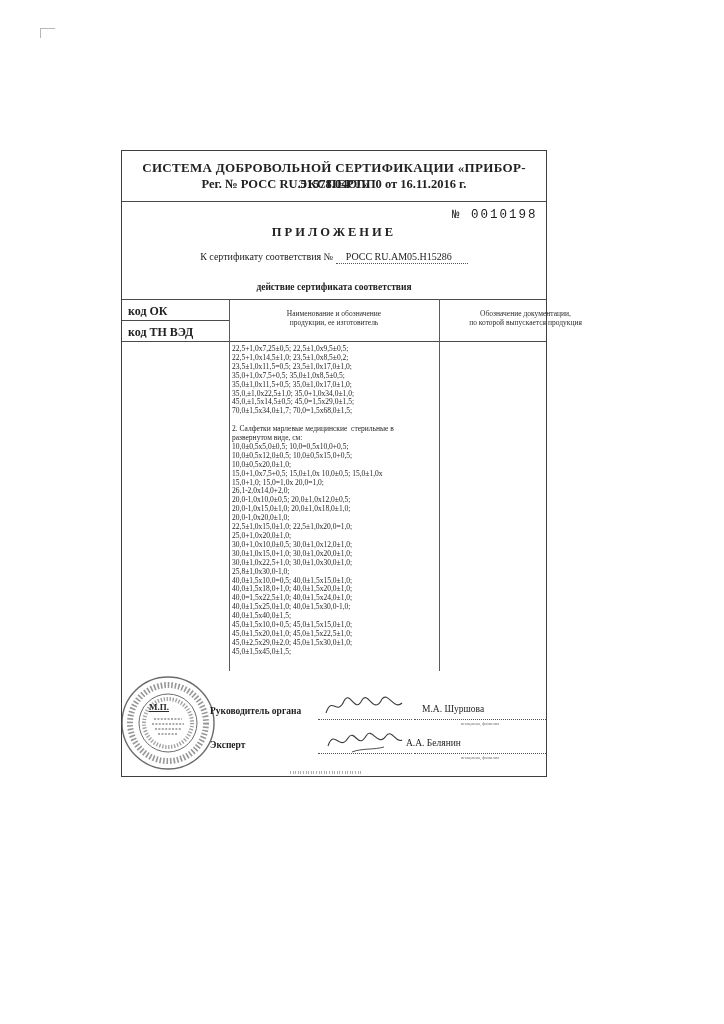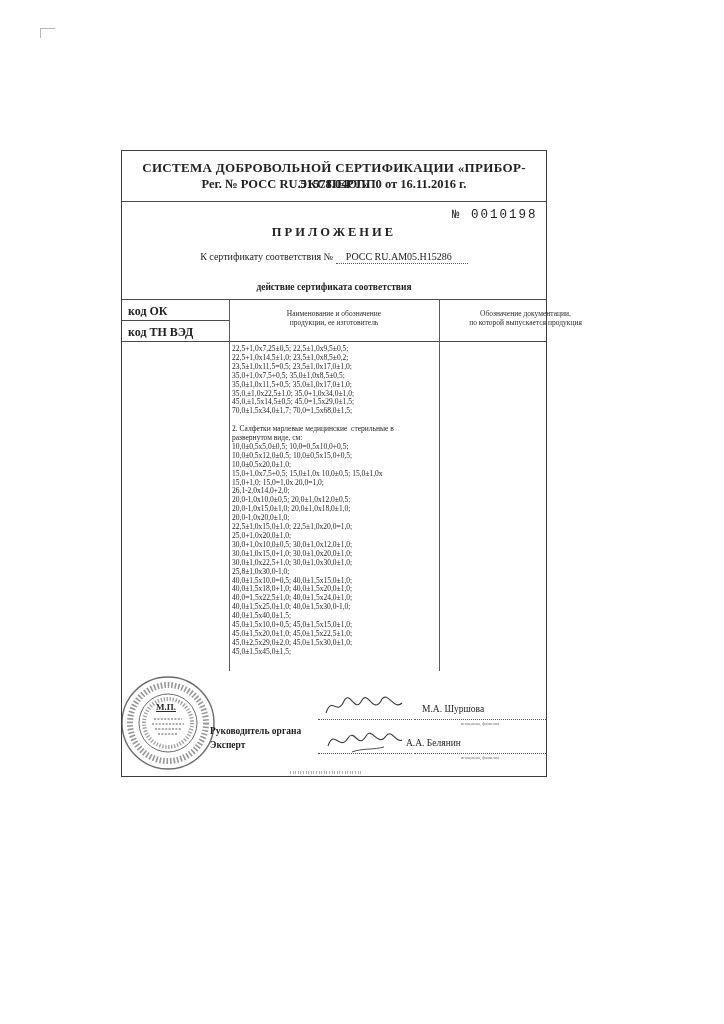--- a/index.html
+++ b/index.html
@@ -119,23 +119,23 @@
         <div class="body-line">45,0±1,5х45,0±1,5;</div>
       </div>
 
     <svg class="abs" style="left:-4px;top:522px;opacity:.82;" width="100" height="100" viewBox="0 0 100 100">
       <circle cx="50" cy="50" r="46" fill="none" stroke="#4a4a4a" stroke-width="1.4"></circle>
       <circle cx="50" cy="50" r="38" fill="none" stroke="#565656" stroke-width="6" stroke-dasharray="1.6 1.9" opacity=".75"></circle>
       <circle cx="50" cy="50" r="29" fill="none" stroke="#4a4a4a" stroke-width="1"></circle>
       <circle cx="50" cy="50" r="24" fill="none" stroke="#5a5a5a" stroke-width="4" stroke-dasharray="1.3 1.7" opacity=".7"></circle>
       <path d="M36,46 h28 M34,51 h32 M37,56 h26 M40,61 h20" stroke="#555" stroke-width="1.6" stroke-dasharray="2 1.4" opacity=".8"></path>
     </svg>
-    <div class="abs mp" style="left:34px;top:551px;text-decoration:underline;">М.П.</div>
+    <div class="abs mp" style="left:27px;top:551px;text-decoration:underline;">М.П.</div>
 
-    <div class="abs siglabel" style="left:88px;top:575px;">Руководитель органа</div>
+    <div class="abs siglabel" style="left:88px;top:555px;">Руководитель органа</div>
     <svg class="abs" style="left:200px;top:540px;" width="84" height="28" viewBox="0 0 84 28">
       <path d="M4,22 C10,4 15,26 22,10 C28,-2 33,24 40,9 C46,-1 52,25 60,8 C66,0 72,20 80,12" fill="none" stroke="#3b3b3b" stroke-width="1.1"></path>
     </svg>
     <div class="sigline" style="left:196px;top:568px;width:94px;"></div>
     <div class="abs signame" style="left:300px;top:553px;">М.А. Шуршова</div>
     <div class="sigline" style="left:292px;top:568px;width:132px;"></div>
     <div class="sigcaption" style="left:292px;top:570px;width:132px;">инициалы, фамилия</div>
 
     <div class="abs siglabel" style="left:88px;top:589px;">Эксперт</div>
     <svg class="abs" style="left:200px;top:575px;" width="84" height="28" viewBox="0 0 84 28">

